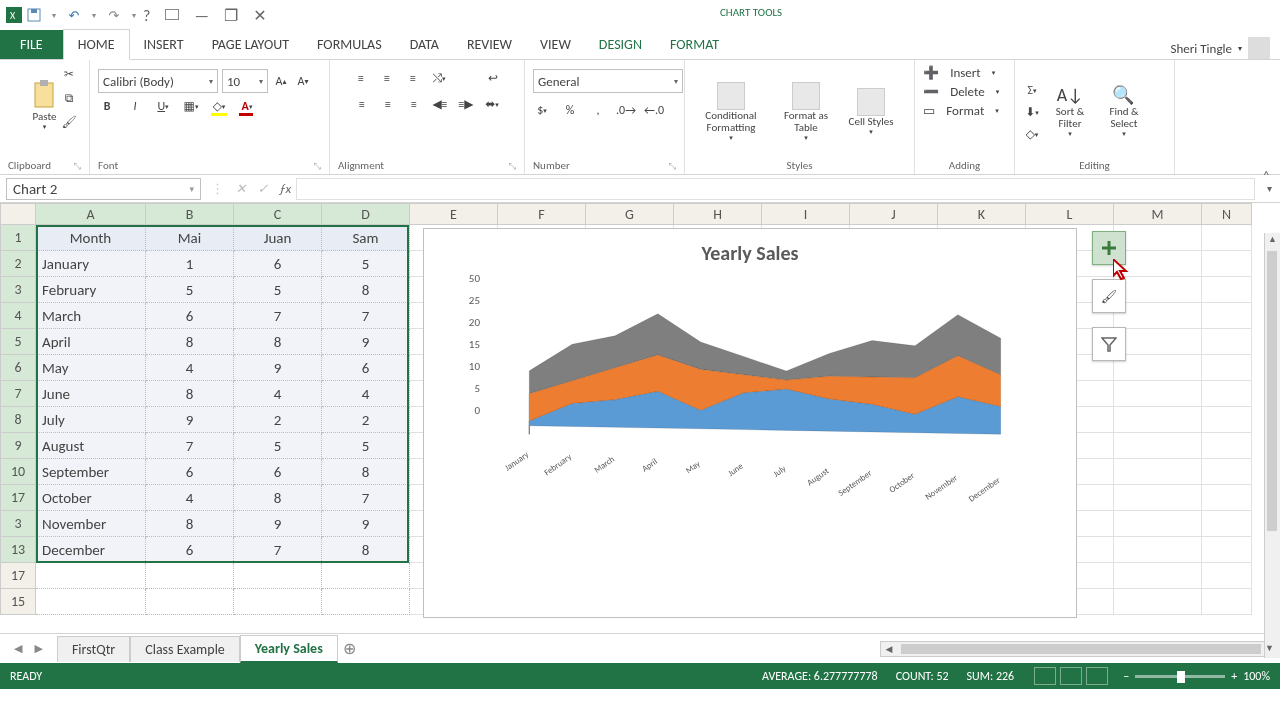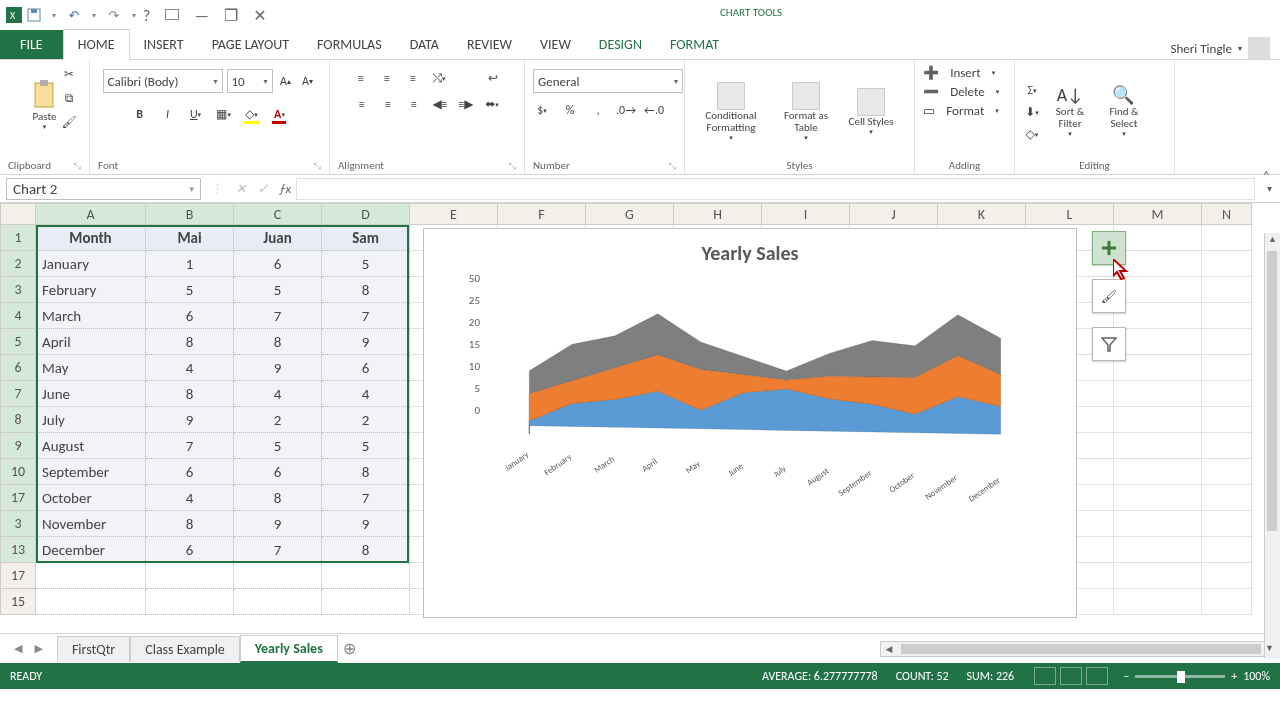--- a/index.html
+++ b/index.html
@@ -47,21 +47,21 @@
 
 
 .grid-area { position: relative; height: 430px; overflow: hidden; }
 .colhead-row { display: flex; height: 22px; }
 .selectall { width: 36px; border: 1px solid #ccc; background: #f3efe9; }
 .colhead { border: 1px solid #ccc; border-left: none; background: #f3efe9; text-align: center; font-size: 14px; color: #555; display:flex; align-items:center; justify-content:center; }
 .rows { position: relative; }
 .row { display: flex; height: 26px; }
 .rowhead { width: 36px; border: 1px solid #ccc; border-top: none; background: #f3efe9; text-align: center; font-size: 14px; color: #555; display:flex; align-items:center; justify-content:center;}
 .cell { border-right: 1px dotted #bbb; border-bottom: 1px dotted #bbb; padding: 0 6px; display: flex; align-items: center; font-size: 15px; }
-.cell.header { font-weight: bold; justify-content: center; }
+.cell.header { font-weight: normal; justify-content: center; }
 .cell.num { justify-content: center; }
 .rowhead.sel, .colhead.sel { background: #d6e9d6; }
 .selection-border { position:absolute; border:2px solid #217346; pointer-events:none; }
 
 
 .chart-obj { position: absolute; left: 423px; top: 25px; width: 654px; height: 390px; background: #fff; border: 1px solid #bfbfbf; }
 .chart-title { text-align: center; font-size: 20px; font-weight: 600; color: #595959; padding-top: 12px; }
 .chart-plot { position: relative; margin: 15px 30px 0 60px; height: 240px; }
 .chart-yaxis { position: absolute; left: -32px; top: -8px; width: 28px; height: 100%; font-size: 11px; color: #595959; text-align: right; }
 .chart-yaxis div { height: 22px; }
@@ -166,21 +166,21 @@
         <span class="mini-btn">🖌</span>
       </div>
     </div>
     <div class="group-label">
         <span>Clipboard</span>
         <span class="dl">⤡</span>
       </div>
   </div>
 
   <div class="group" style="width:240px;">
-    <div class="group-body" style="flex-direction:column; align-items:center; gap:12px; padding-top:4px;">
+    <div class="group-body" style="flex-direction:column; align-items:flex-start; gap:4px; padding-top:4px;">
       <div class="mini-row">
         <div class="combo" style="width:120px;">
             <span>Calibri (Body)</span>
             <span class="arr">▾</span>
           </div>
         <div class="combo" style="width:46px;">
             <span>10</span>
             <span class="arr">▾</span>
           </div>
         <span class="mini-btn">A<sup style="font-size:8px;">▴</sup></span>

